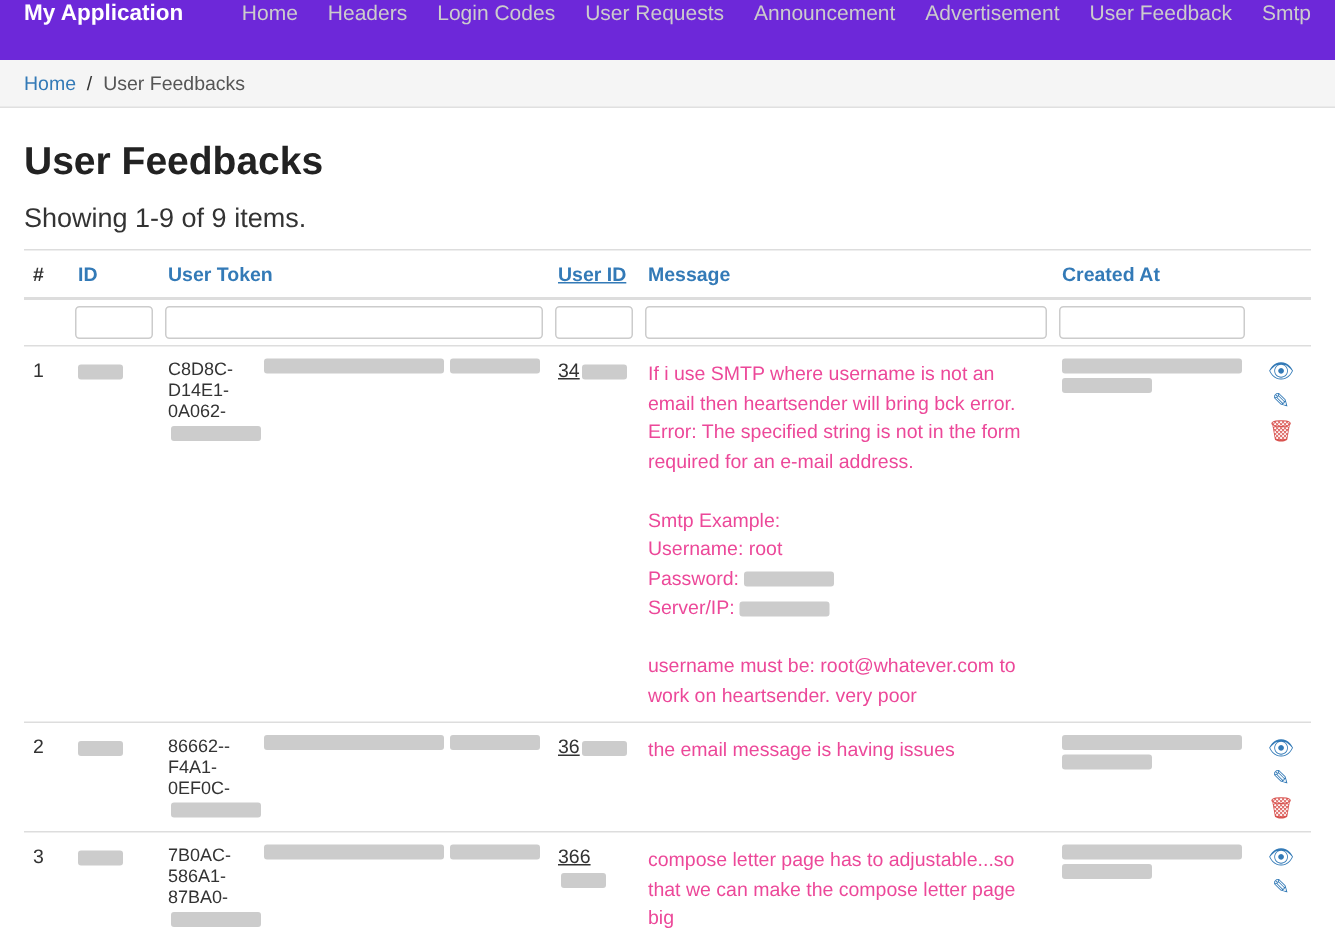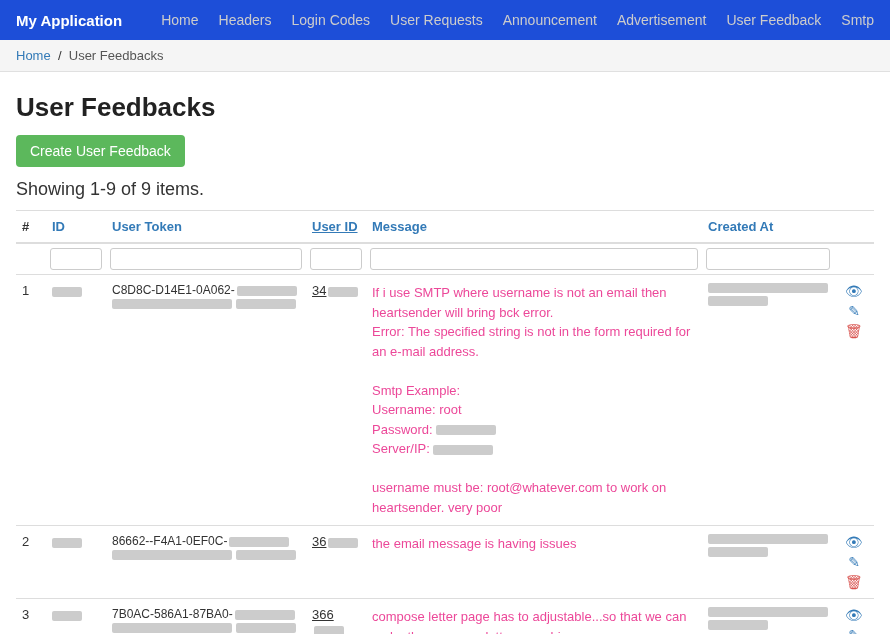--- a/index.html
+++ b/index.html
@@ -1,23 +1,23 @@
 <!DOCTYPE html>
 <html><head>
   <meta charset="utf-8">
   <style>
     * { box-sizing: border-box; margin: 0; padding: 0; }
     body { font-family: Arial, Helvetica, sans-serif; font-size: 14px; color: #333; background: #fff; }
 
     
     .navbar {
-      background: #1d4ed8;
+      background: #6d28d9;
       color: #fff;
       display: flex;
-      align-items: center;
+      align-items: flex-start;
       padding: 0 16px;
       height: 40px;
     }
     .navbar-brand {
       font-size: 15px;
       font-weight: bold;
       color: #fff;
       margin-right: auto;
     }
     .navbar-nav {
@@ -128,21 +128,21 @@
     
     .actions { display: flex; flex-direction: column; gap: 4px; align-items: center; }
     .action-icon {
       cursor: pointer;
       font-size: 14px;
     }
     .icon-view { color: #337ab7; }
     .icon-edit { color: #337ab7; }
     .icon-delete { color: #d9534f; }
 
-    .token-line { display: flex; flex-direction: column; gap: 2px; }
+    .token-line { display: flex; gap: 2px; }
     .token-main { font-size: 12px; color: #333; }
     .token-sub { display: flex; gap: 4px; }
 
     .msg-content { color: #ec4899; line-height: 1.5; }
   </style>
 </head>
 <body>
 
 <nav class="navbar">
   <span class="navbar-brand">My Application</span>
@@ -159,21 +159,20 @@
 </nav>
 
 <div class="breadcrumb">
   <a href="#">Home</a>
   &nbsp;/&nbsp;
   <span>User Feedbacks</span>
 </div>
 
 <div class="main">
   <h1>User Feedbacks</h1>
-  <button class="btn-create">Create User Feedback</button>
   <p class="showing-text">Showing 1-9 of 9 items.</p>
 
   <table>
     <thead>
       <tr>
         <th class="col-hash hash">#</th>
         <th class="col-id">ID</th>
         <th class="col-token">User Token</th>
         <th class="col-userid">User ID</th>
         <th class="col-message">Message</th>

